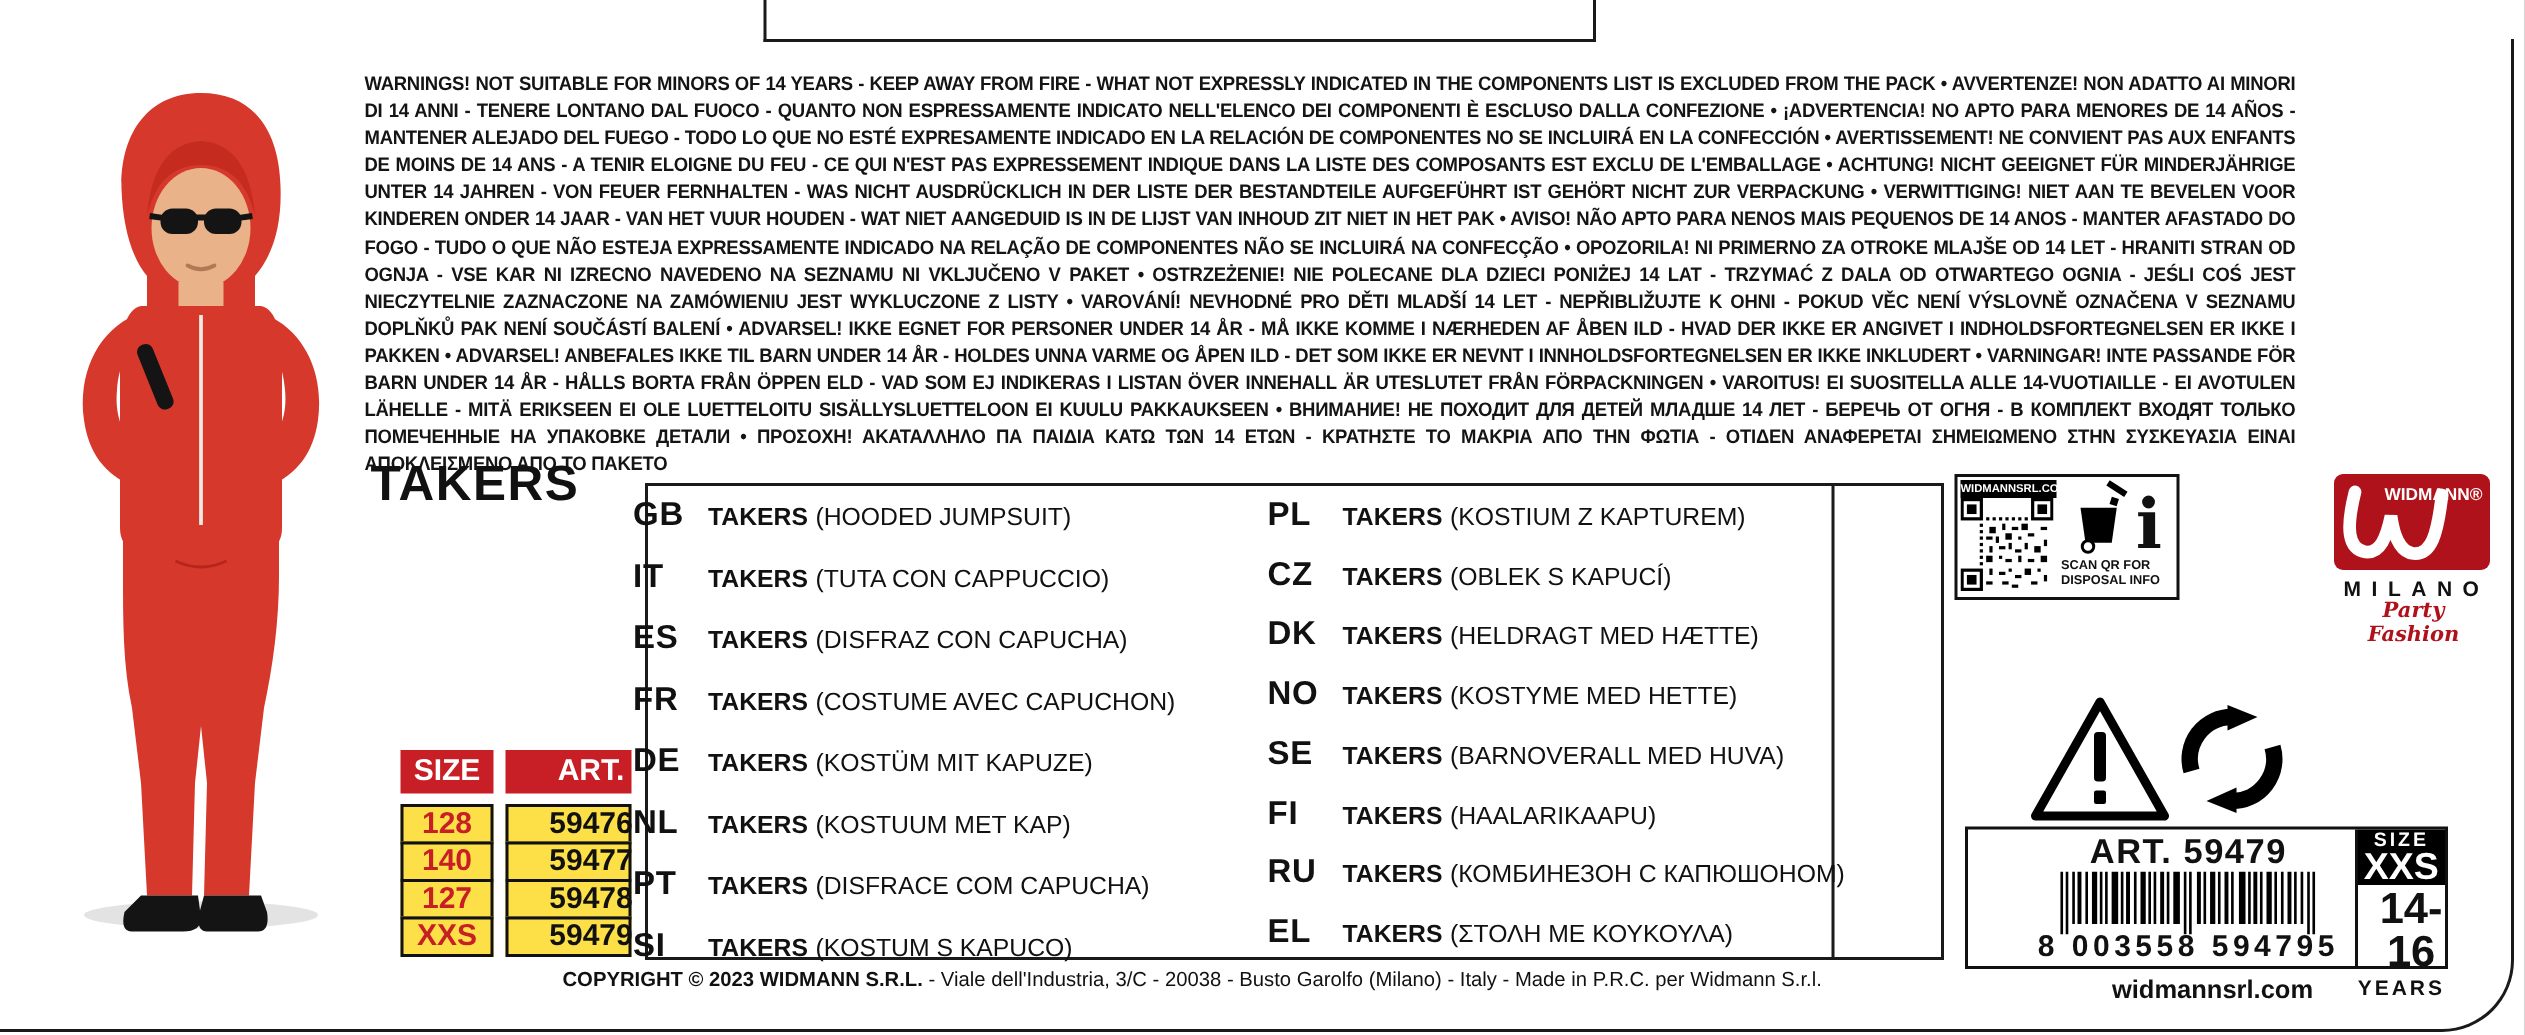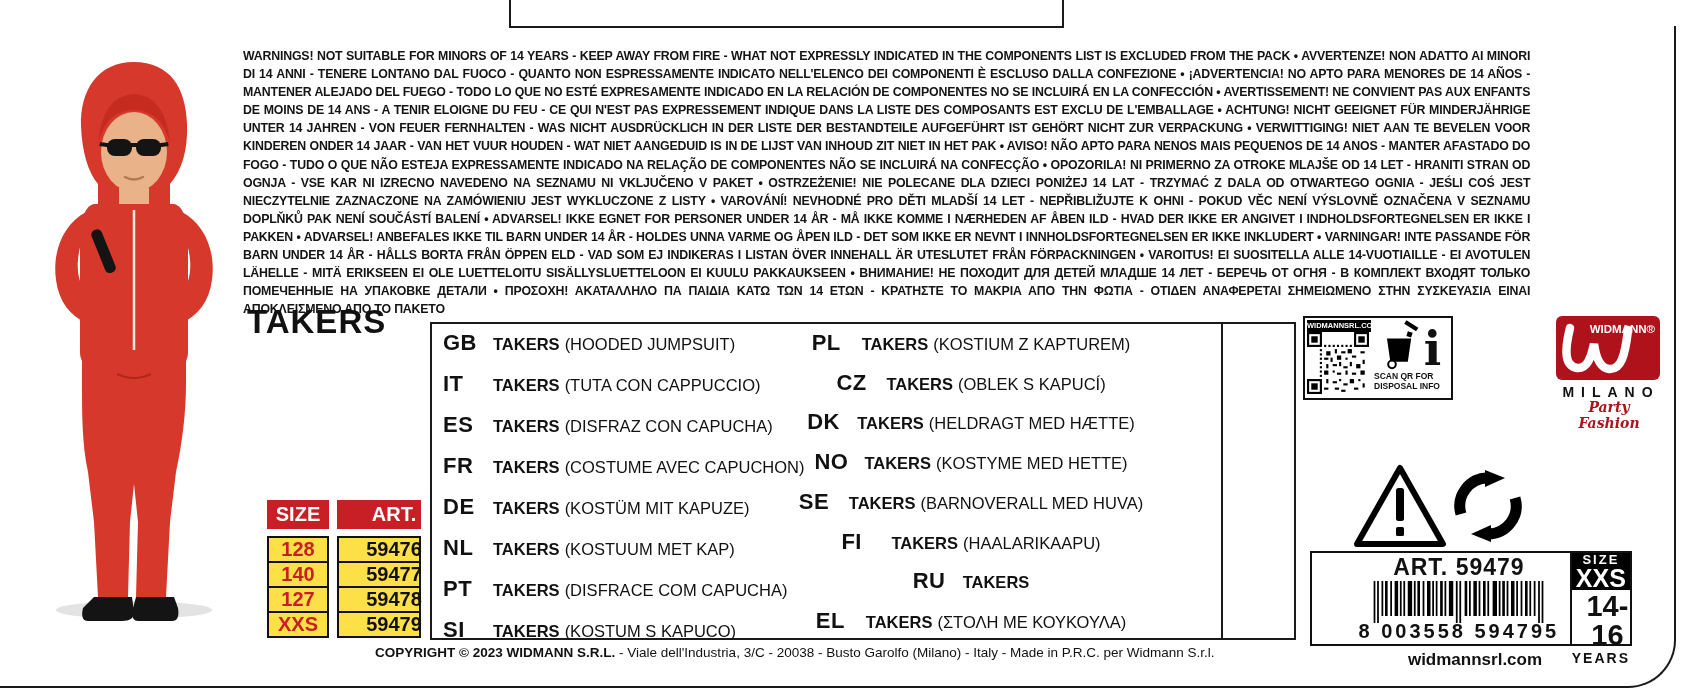--- a/index.html
+++ b/index.html
@@ -19,22 +19,22 @@
   .title{left:247px;top:303px;font-size:33px;font-weight:bold;letter-spacing:1px;}
   
   .rule{background:#1a1a1a;}
   .lang-top{left:430px;top:322px;width:866px;height:2px;}
   .lang-bottom{left:430px;top:638px;width:866px;height:2px;}
   .lang-left-line{left:430px;top:322px;width:2px;height:318px;}
   .strip-left{left:1221px;top:322px;width:2px;height:318px;}
   .strip-right{left:1294px;top:322px;width:2px;height:318px;}
   
   .lang-col{display:flex;flex-direction:column;justify-content:space-between;height:306px;top:330px;}
-  .lang-col.left{left:443px;width:370px;gap:15px;}
-  .lang-col.right{left:771px;width:400px;align-items:center;}
+  .lang-col.left{left:422px;width:370px;gap:15px;}
+  .lang-col.right{left:845px;width:400px;}
   .lang-row{display:flex;align-items:baseline;height:28px;}
   .lang-code{width:50px;font-size:22px;font-weight:bold;letter-spacing:0.5px;}
   .lang-name{font-size:16.5px;font-weight:bold;white-space:nowrap;}
   .lang-desc{font-size:16.5px;font-weight:normal;margin-left:5px;white-space:nowrap;}
   
   .size-table{left:267px;top:500px;width:160px;}
   .st-row{display:flex;gap:8px;}
   .st-head{height:29px;margin-bottom:7px;}
   .st-cell{box-sizing:border-box;display:flex;align-items:center;justify-content:center;}
   .st-h{background:#c81e25;color:#fff;font-weight:bold;font-size:20px;}
@@ -205,20 +205,21 @@
         <span class="lang-desc">(BARNOVERALL MED HUVA)</span>
       </div>
     <div class="lang-row">
         <span class="lang-code">FI</span>
         <span class="lang-name">TAKERS</span>
         <span class="lang-desc">(HAALARIKAAPU)</span>
       </div>
     <div class="lang-row">
         <span class="lang-code">RU</span>
         <span class="lang-name">TAKERS</span>
+        <span class="lang-desc">(КОМБИНЕЗОН С КАПЮШОНОМ)</span>
       </div>
     <div class="lang-row">
         <span class="lang-code">EL</span>
         <span class="lang-name">TAKERS</span>
         <span class="lang-desc">(ΣΤΟΛΗ ΜΕ ΚΟΥΚΟΥΛΑ)</span>
       </div>
   </div>
 
   <div class="abs size-table">
     <div class="st-row st-head">

